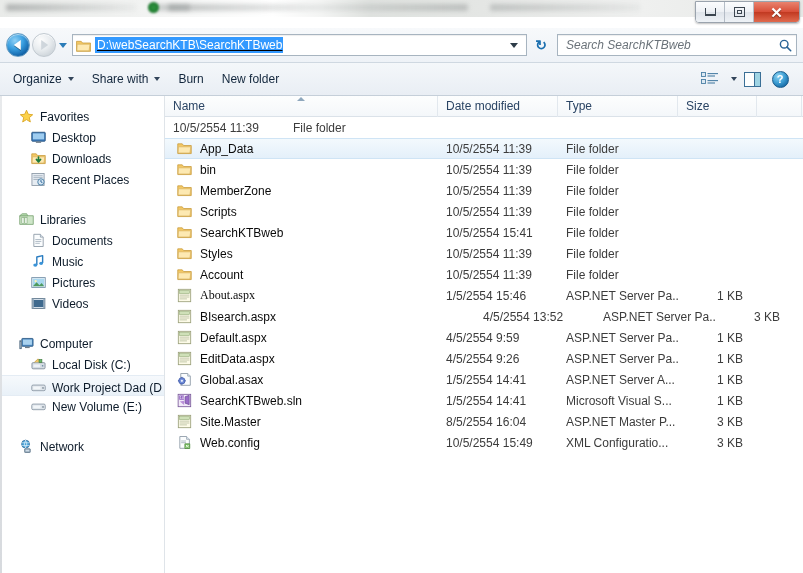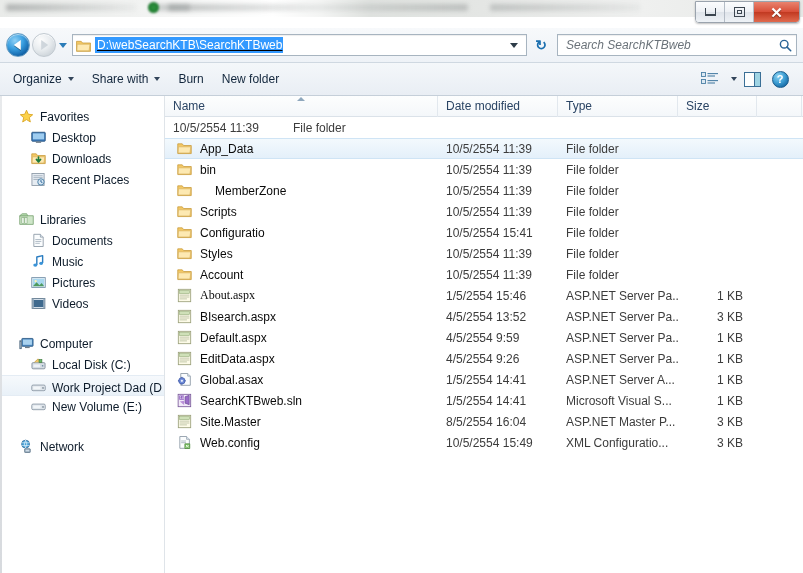--- a/index.html
+++ b/index.html
@@ -510,21 +510,21 @@
                   <path d="M1.5 6.2 L14.7 6.2 L13.8 12.8 L1.2 12.8 Z" fill="#fde9b2" stroke="#d6ae5a" stroke-width="0.7"></path>
                 </svg>
               </span>
               <span>bin</span>
             </div>
             <div class="cell c-date" style="width: 120px;">10/5/2554 11:39</div>
             <div class="cell c-type" style="width: 120px;">File folder</div>
             <div class="cell c-size" style="width: 79px;"></div>
           </div>
           <div class="row">
-            <div class="cell c-name" style="width: 273px; gap: 15px;">
+            <div class="cell c-name" style="width: 273px;">
               <span class="f-ic">
                 <svg viewBox="0 0 16 16" width="15" height="15">
                   <path d="M0.8 3 L5.6 3 L7 4.8 L15.2 4.8 L15.2 13.4 L0.8 13.4 Z" fill="#f3c865" stroke="#c79a3a" stroke-width="0.8"></path>
                   <path d="M1.5 6.2 L14.7 6.2 L13.8 12.8 L1.2 12.8 Z" fill="#fde9b2" stroke="#d6ae5a" stroke-width="0.7"></path>
                 </svg>
               </span>
               <span>MemberZone</span>
             </div>
             <div class="cell c-date" style="width: 120px;">10/5/2554 11:39</div>
             <div class="cell c-type" style="width: 120px;">File folder</div>
@@ -545,21 +545,21 @@
             <div class="cell c-size" style="width: 79px;"></div>
           </div>
           <div class="row">
             <div class="cell c-name" style="width: 273px;">
               <span class="f-ic">
                 <svg viewBox="0 0 16 16" width="15" height="15">
                   <path d="M0.8 3 L5.6 3 L7 4.8 L15.2 4.8 L15.2 13.4 L0.8 13.4 Z" fill="#f3c865" stroke="#c79a3a" stroke-width="0.8"></path>
                   <path d="M1.5 6.2 L14.7 6.2 L13.8 12.8 L1.2 12.8 Z" fill="#fde9b2" stroke="#d6ae5a" stroke-width="0.7"></path>
                 </svg>
               </span>
-              <span>Configuratio</span>
+              <span>SearchKTBweb</span>
             </div>
             <div class="cell c-date" style="width: 120px;">10/5/2554 15:41</div>
             <div class="cell c-type" style="width: 120px;">File folder</div>
             <div class="cell c-size" style="width: 79px;"></div>
           </div>
           <div class="row">
             <div class="cell c-name" style="width: 273px;">
               <span class="f-ic">
                 <svg viewBox="0 0 16 16" width="15" height="15">
                   <path d="M0.8 3 L5.6 3 L7 4.8 L15.2 4.8 L15.2 13.4 L0.8 13.4 Z" fill="#f3c865" stroke="#c79a3a" stroke-width="0.8"></path>
@@ -609,21 +609,21 @@
                 <svg viewBox="0 0 16 16" width="15" height="15">
                   <rect x="1.4" y="1.4" width="13.2" height="13.2" fill="#fdfbe8" stroke="#9aa07a" stroke-width="0.9"></rect>
                   <rect x="2.8" y="2.8" width="10.4" height="3" fill="#cfe0b8" stroke="#8fa873" stroke-width="0.6"></rect>
                   <line x1="2.8" y1="7.6" x2="13.2" y2="7.6" stroke="#b0b89a" stroke-width="0.8"></line>
                   <line x1="2.8" y1="9.6" x2="13.2" y2="9.6" stroke="#b0b89a" stroke-width="0.8"></line>
                   <line x1="2.8" y1="11.6" x2="10.6" y2="11.6" stroke="#b0b89a" stroke-width="0.8"></line>
                 </svg>
               </span>
               <span>BIsearch.aspx</span>
             </div>
-            <div class="cell c-date" style="width: 120px;">4/5/2554 13:52</div>
+            <div class="cell c-date" style="width: 120px; margin-left: 37px;">4/5/2554 13:52</div>
             <div class="cell c-type" style="width: 120px;">ASP.NET Server Pa...</div>
             <div class="cell c-size" style="width: 79px;">3 KB</div>
           </div>
           <div class="row">
             <div class="cell c-name" style="width: 273px;">
               <span class="f-ic">
                 <svg viewBox="0 0 16 16" width="15" height="15">
                   <rect x="1.4" y="1.4" width="13.2" height="13.2" fill="#fdfbe8" stroke="#9aa07a" stroke-width="0.9"></rect>
                   <rect x="2.8" y="2.8" width="10.4" height="3" fill="#cfe0b8" stroke="#8fa873" stroke-width="0.6"></rect>
                   <line x1="2.8" y1="7.6" x2="13.2" y2="7.6" stroke="#b0b89a" stroke-width="0.8"></line>

